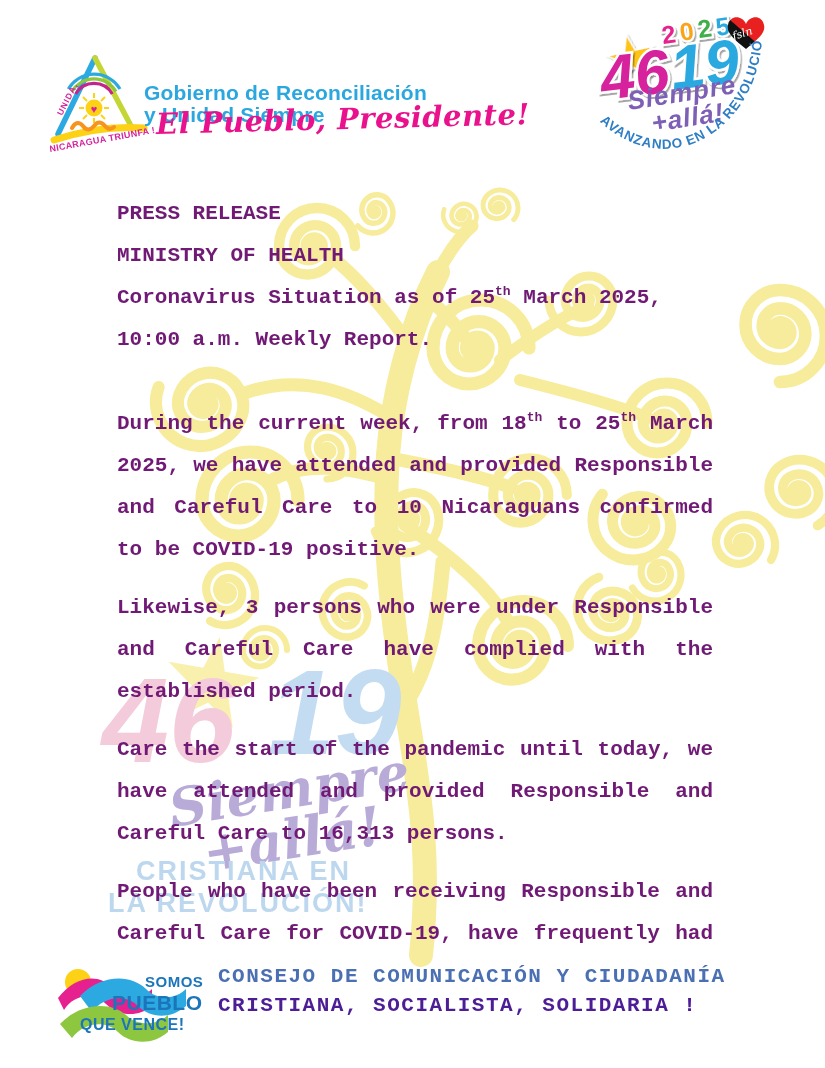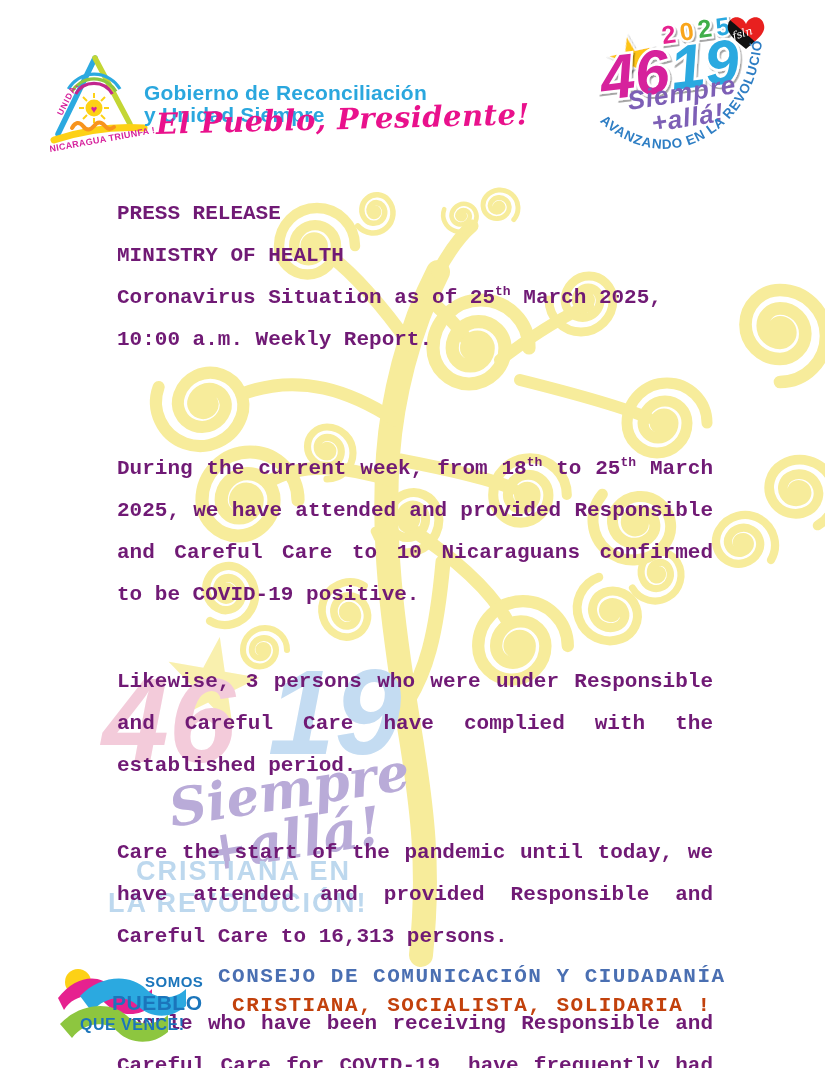--- a/index.html
+++ b/index.html
@@ -22,27 +22,27 @@
               font-style:italic;font-weight:bold;font-size:29px;color:#e9118c;
               transform:rotate(-1.5deg);letter-spacing:0.5px;white-space:nowrap;}
   
   .body-text{position:absolute;left:117px;top:193px;width:596px;
              font-family:"Liberation Mono","DejaVu Sans Mono",monospace;
              font-weight:bold;font-size:21px;color:#701a75;}
   .bl{height:42px;line-height:42px;}
   .j{text-align:justify;text-align-last:justify;}
   .bl sup{font-size:13px;line-height:0;vertical-align:super;}
   .sp42{height:42px;}
-  .para{margin-bottom:16px;margin-top:45px;}
+  .para{margin-bottom:16px;}
   
   .council{position:absolute;left:218px;top:962px;
            font-family:Liberation Mono, monospace;
            font-weight:bold;font-size:21px;letter-spacing:1.5px;line-height:29px;white-space:nowrap;}
   .council .l1{color:#4a6fb2;}
-  .council .l2{color:#c2410c;text-align:center;}
+  .council .l2{color:#4c1d95;}
   svg text{font-family:"Liberation Sans",sans-serif;}
   svg .script{font-family:"DejaVu Serif",serif;}
 </style>
 </head>
 <body>
 
 <div class="page">
 
   <div class="wm-layer">
 

